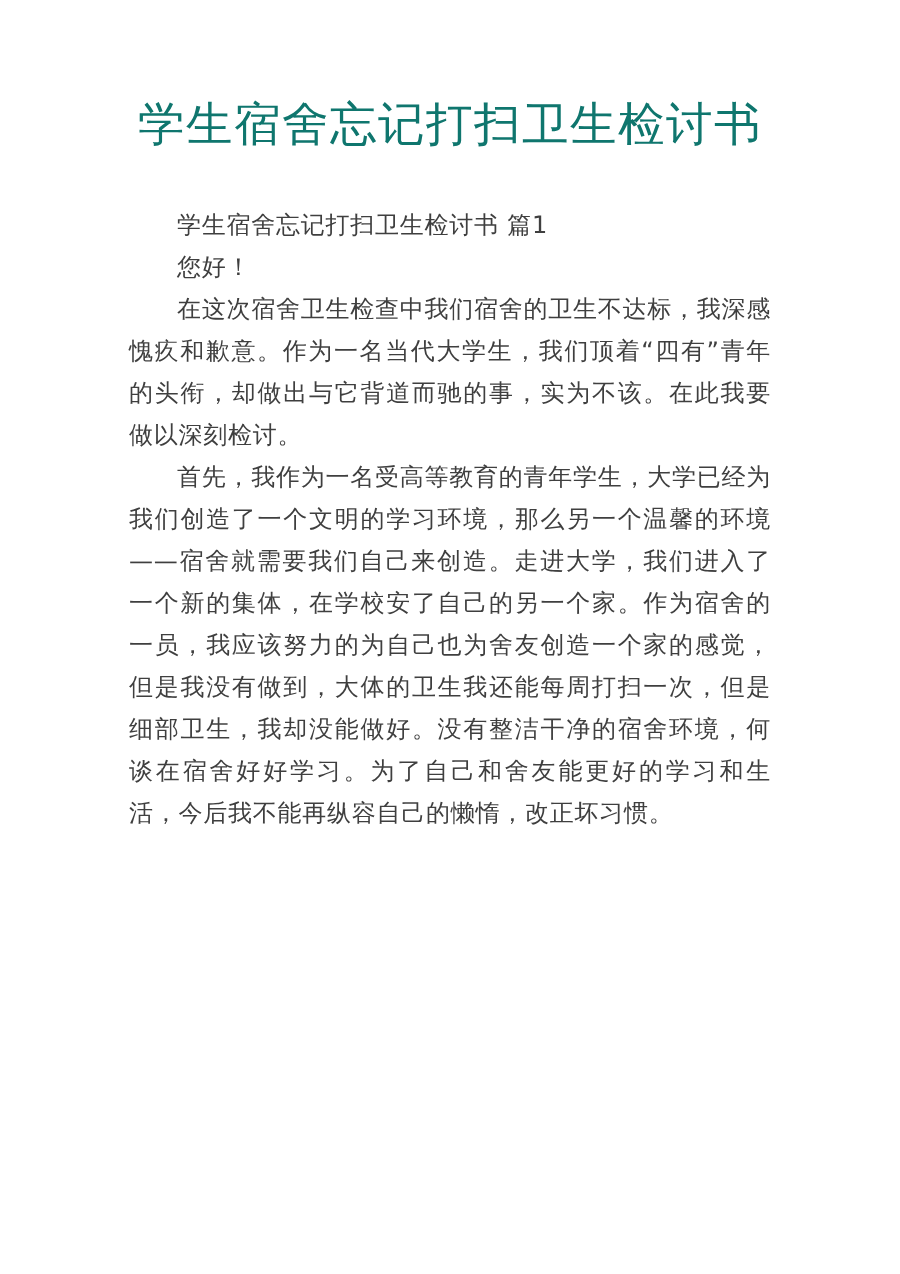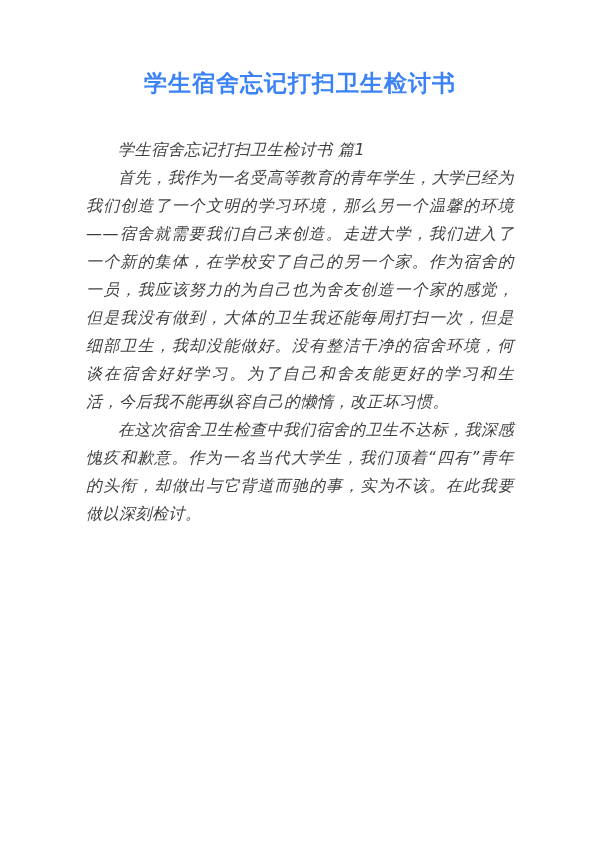--- a/index.html
+++ b/index.html
@@ -16,47 +16,47 @@
   .page {
     width: 600px;
     height: 849px;
     background: #ffffff;
     position: relative;
   }
   .doc-title {
     margin: 66px 0 0 0;
     padding: 0;
     text-align: center;
-    font-size: 23px;
+    font-size: 31px;
     line-height: 34px;
-    font-weight: bold;
-    color: #3b82f6;
+    font-weight: normal;
+    color: #0f766e;
     letter-spacing: 1px;
   }
   .doc-body {
     width: 428px;
     margin: 36px auto 0 auto;
     font-size: 16px;
     line-height: 28px;
     color: #3f3f3f;
     text-align: justify;
     letter-spacing: 0.5px;
   }
   .para {
     margin: 0;
     padding: 0;
     text-indent: 2em;
-    font-style: italic;
   }
 </style>
 </head>
 <body>
 
 <div class="page">
   <h1 class="doc-title">学生宿舍忘记打扫卫生检讨书</h1>
   <div class="doc-body">
     <p class="para">学生宿舍忘记打扫卫生检讨书 篇1</p>
+    <p class="para">您好！</p>
     <div id="paragraph-list">
+        <p class="para">在这次宿舍卫生检查中我们宿舍的卫生不达标，我深感愧疚和歉意。作为一名当代大学生，我们顶着“四有”青年的头衔，却做出与它背道而驰的事，实为不该。在此我要做以深刻检讨。</p>
         <p class="para">首先，我作为一名受高等教育的青年学生，大学已经为我们创造了一个文明的学习环境，那么另一个温馨的环境——宿舍就需要我们自己来创造。走进大学，我们进入了一个新的集体，在学校安了自己的另一个家。作为宿舍的一员，我应该努力的为自己也为舍友创造一个家的感觉，但是我没有做到，大体的卫生我还能每周打扫一次，但是细部卫生，我却没能做好。没有整洁干净的宿舍环境，何谈在宿舍好好学习。为了自己和舍友能更好的学习和生活，今后我不能再纵容自己的懒惰，改正坏习惯。</p>
-        <p class="para">在这次宿舍卫生检查中我们宿舍的卫生不达标，我深感愧疚和歉意。作为一名当代大学生，我们顶着“四有”青年的头衔，却做出与它背道而驰的事，实为不该。在此我要做以深刻检讨。</p>
       </div>
   </div>
 </div>
 
 </body></html>

